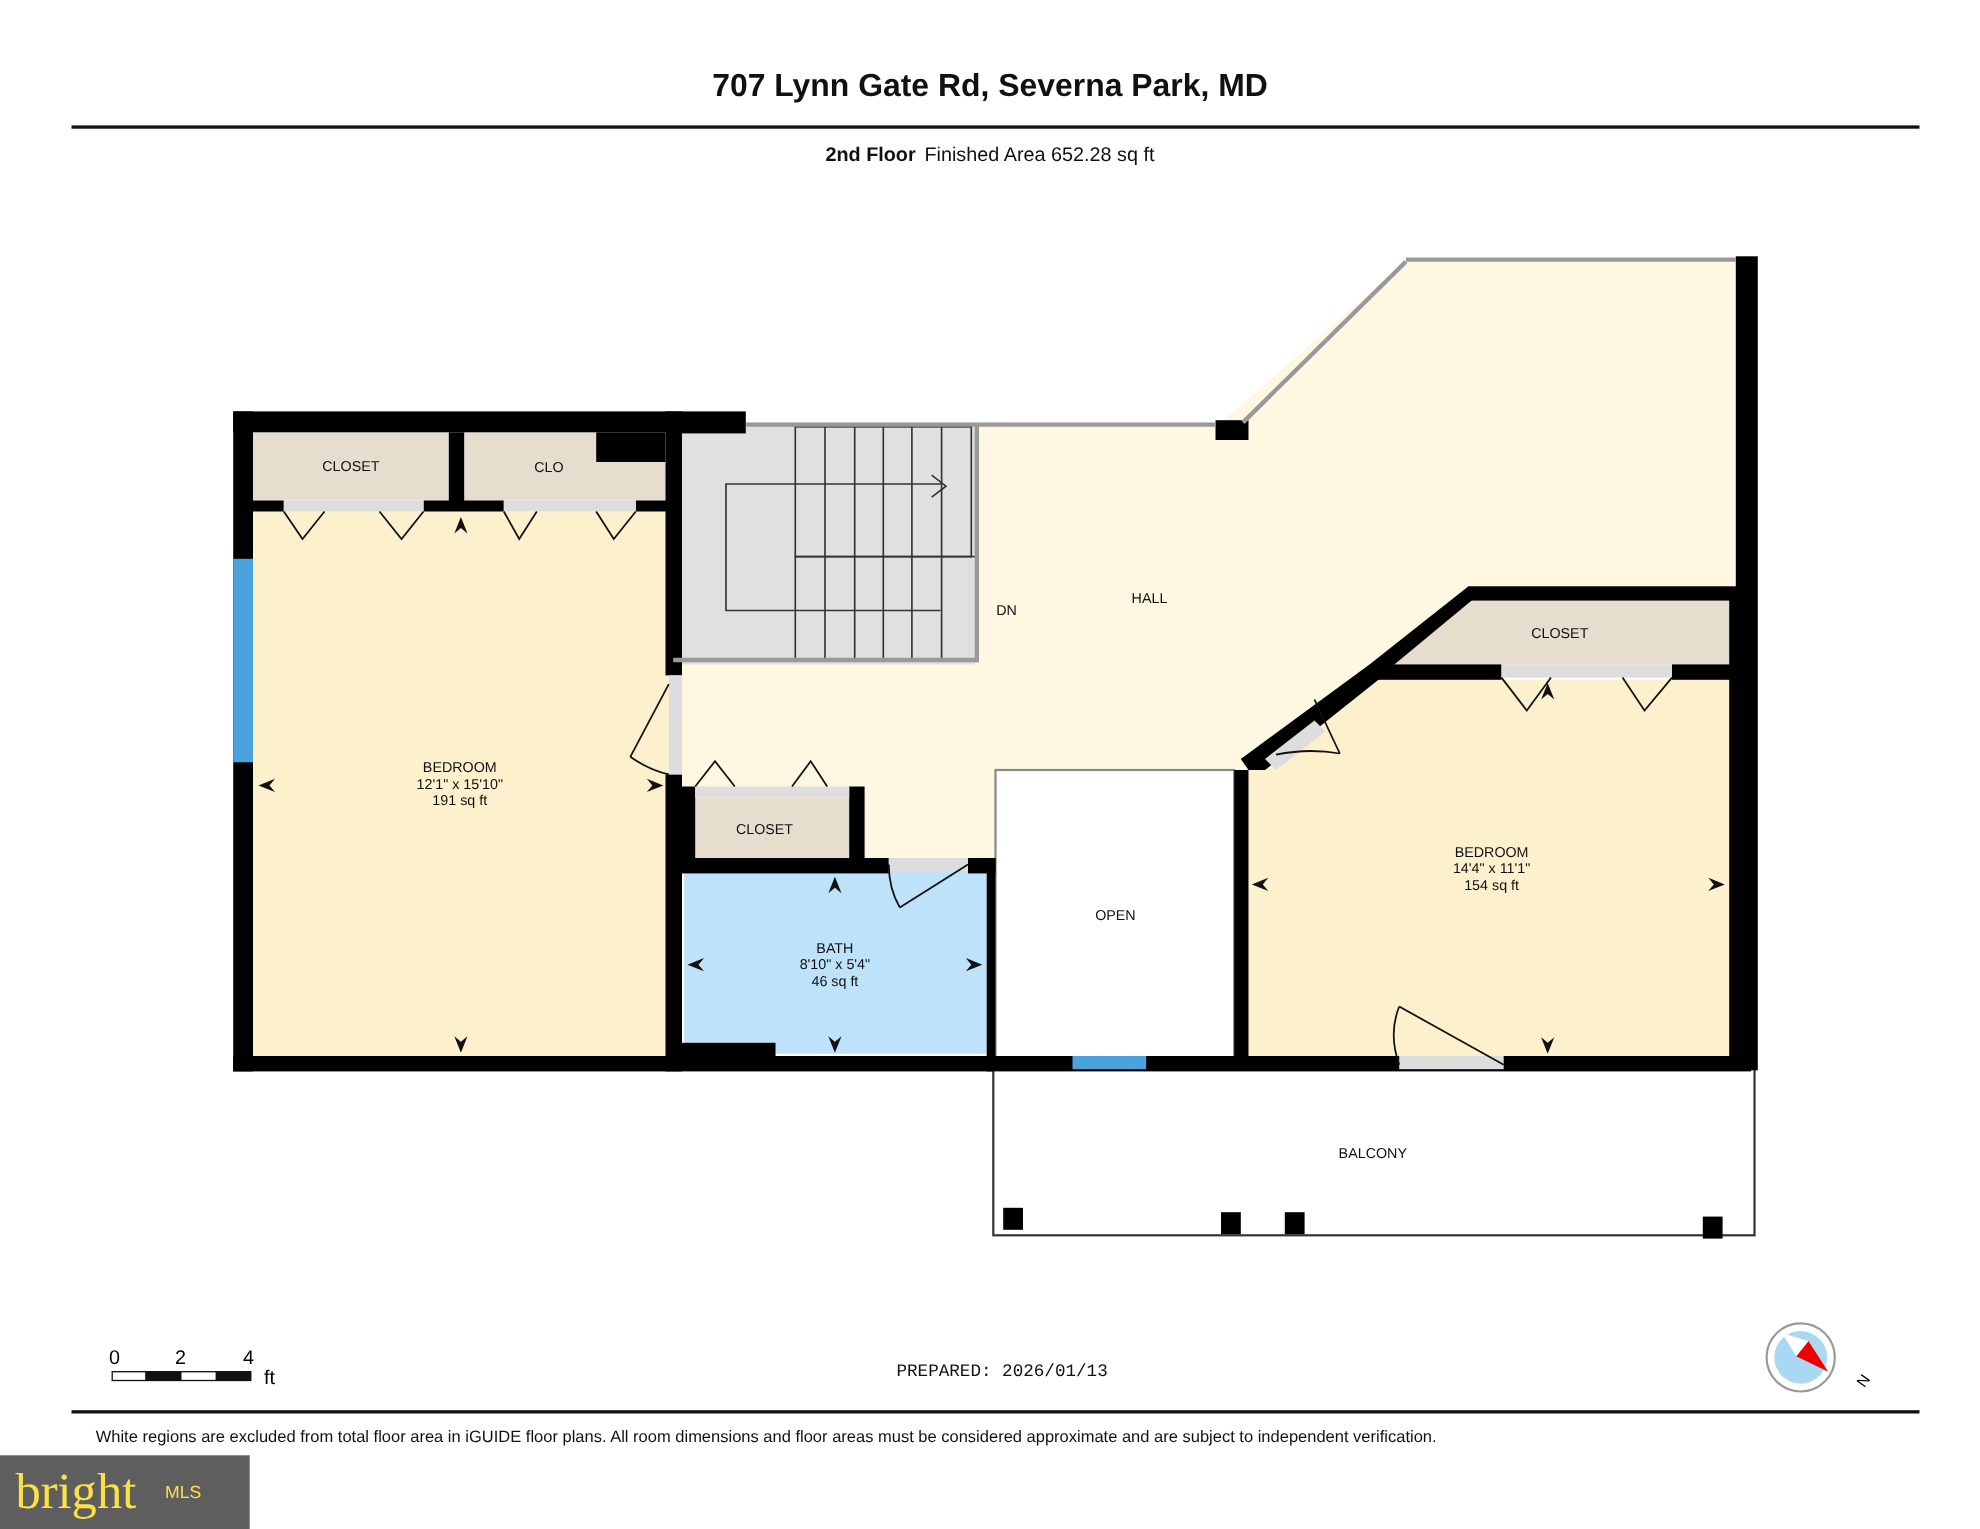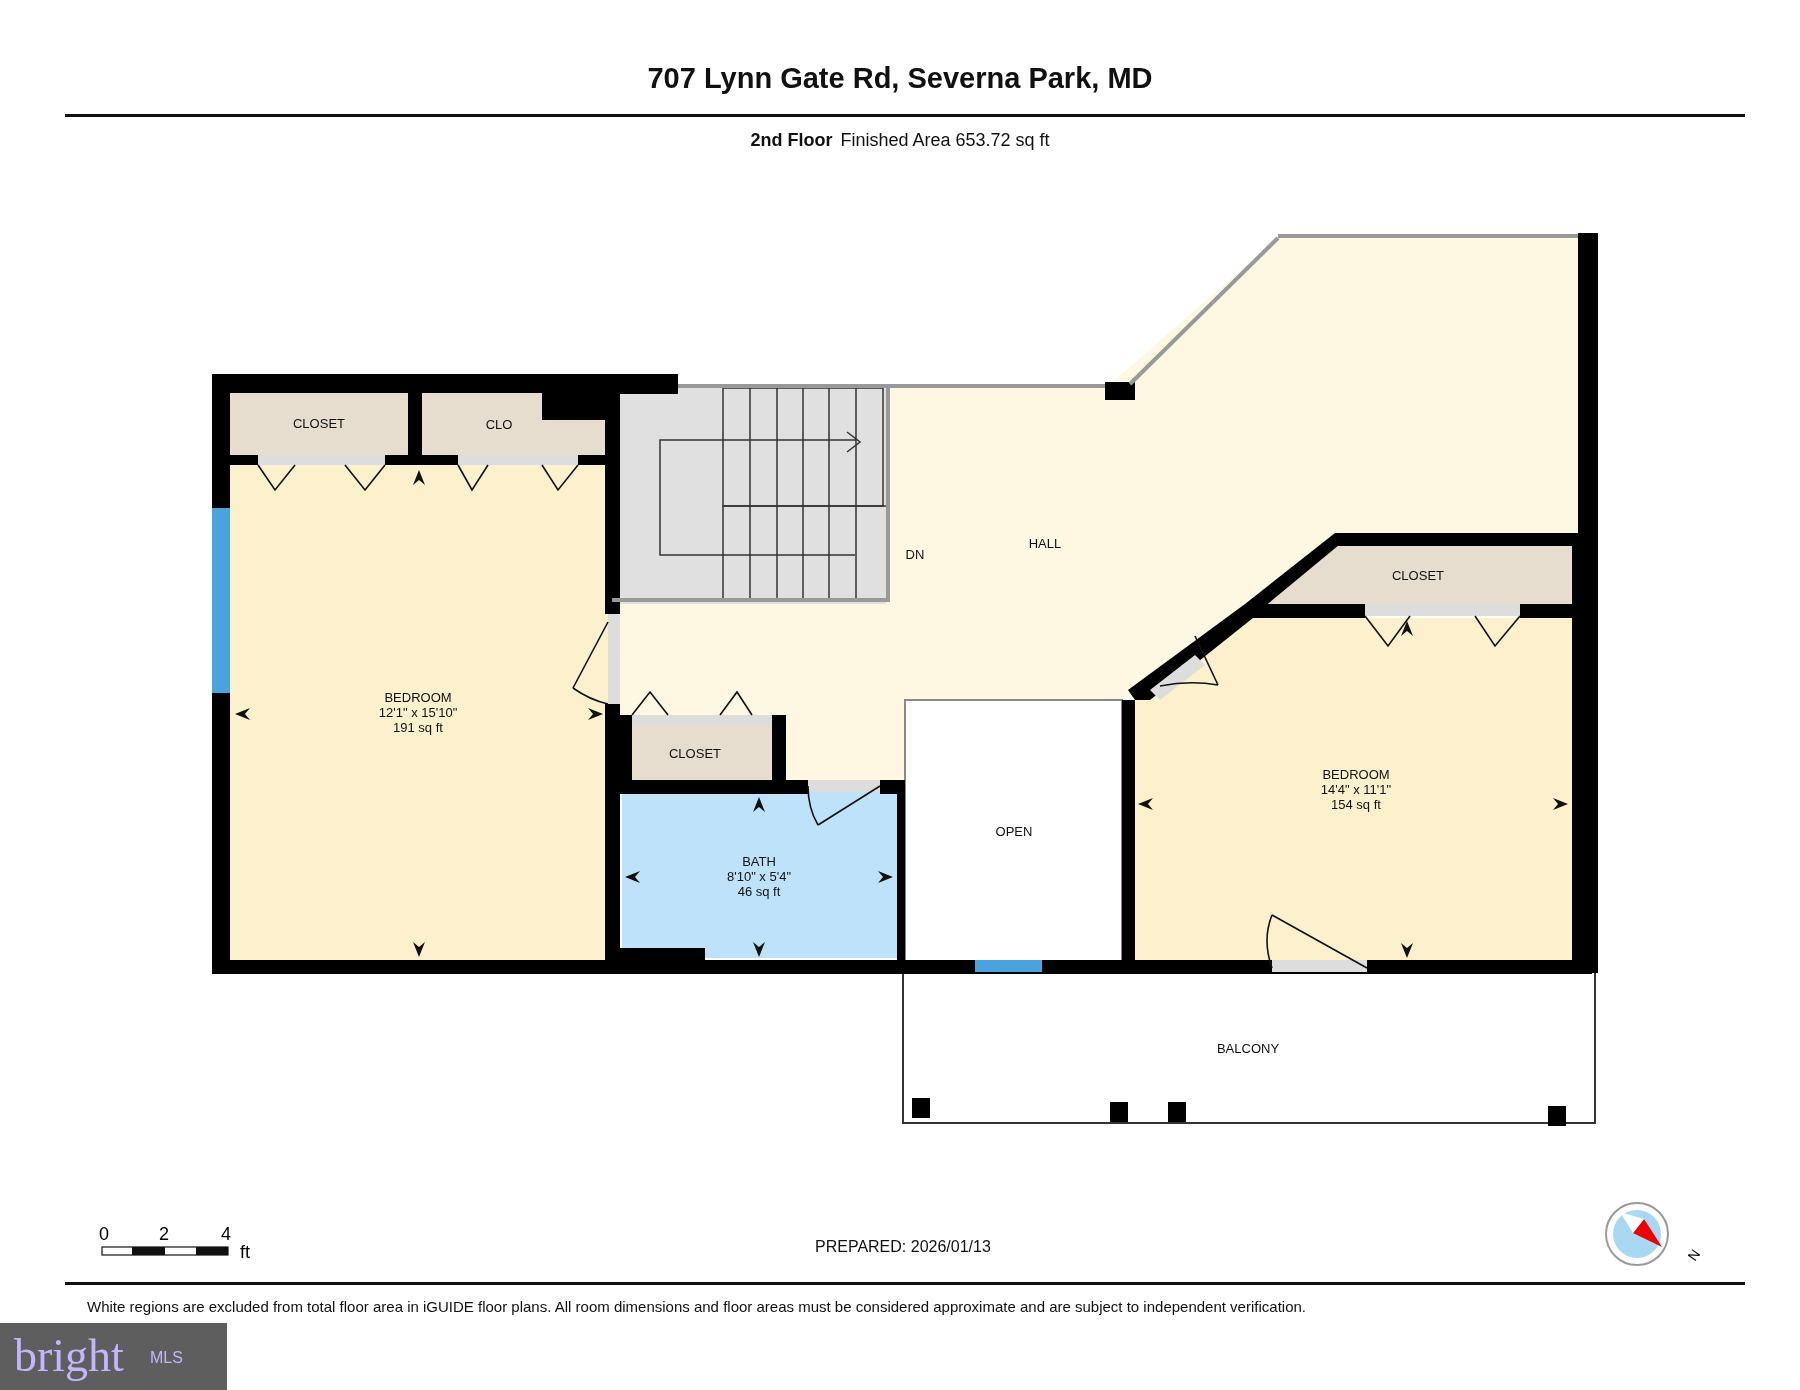--- a/index.html
+++ b/index.html
@@ -3,33 +3,33 @@
 <meta charset="utf-8">
 <style>
   html,body{margin:0;padding:0;background:#fff;}
   body{width:1800px;height:1390px;position:relative;overflow:hidden;font-family:"Liberation Sans",sans-serif;color:#111;}
   .title{position:absolute;left:0;width:1800px;top:62px;text-align:center;font-size:29px;font-weight:bold;}
   .rule{position:absolute;left:65px;width:1680px;height:3px;background:#111;}
   .subtitle{position:absolute;left:0;width:1800px;top:130px;text-align:center;font-size:18px;}
   .subtitle b{margin-right:8px;}
   svg{position:absolute;left:0;top:0;}
   .lbl{font-family:"Liberation Sans",sans-serif;font-size:13px;fill:#111;text-anchor:middle;}
-  .prepared{position:absolute;left:815px;top:1238px;font-size:16px;}
+  .prepared{position:absolute;left:815px;top:1238px;font-size:16px;font-family:Liberation Mono, monospace;}
   .disclaimer{position:absolute;left:71px;top:1298px;font-size:15px;margin-left:16px;}
-  .logo{position:absolute;left:0;top:1323px;width:227px;height:67px;background:#5e5e5e;color:#c4b5fd;}
+  .logo{position:absolute;left:0;top:1323px;width:227px;height:67px;background:#5e5e5e;color:#fde047;}
   .logo .b{position:absolute;left:14px;top:6px;font-family:"Liberation Serif",serif;font-size:46px;}
   .logo .m{position:absolute;left:150px;top:26px;font-size:16px;}
 </style>
 </head>
 <body>
 
 <div class="title">707 Lynn Gate Rd, Severna Park, MD</div>
 <div class="rule" style="top:114px"></div>
 <div class="subtitle">
-  <b>2nd Floor</b><span>Finished Area 653.72 sq ft</span>
+  <b>2nd Floor</b><span>Finished Area 652.28 sq ft</span>
 </div>
 
 <svg width="1800" height="1390" viewBox="0 0 1800 1390">
 
   <polygon fill="#fef8e2" points="612,384 1110,384 1280,236 1578,236 1578,540 1335,540 1245,612 1125,700 905,700 905,790 620,790 620,384"></polygon>
 
   <rect x="618" y="384" width="268" height="220" fill="#e0e0e0"></rect>
   <g stroke="#333" stroke-width="1.5" fill="none">
     <rect x="723" y="388" width="160" height="118"></rect>
     <rect x="723" y="506" width="165" height="95"></rect>

